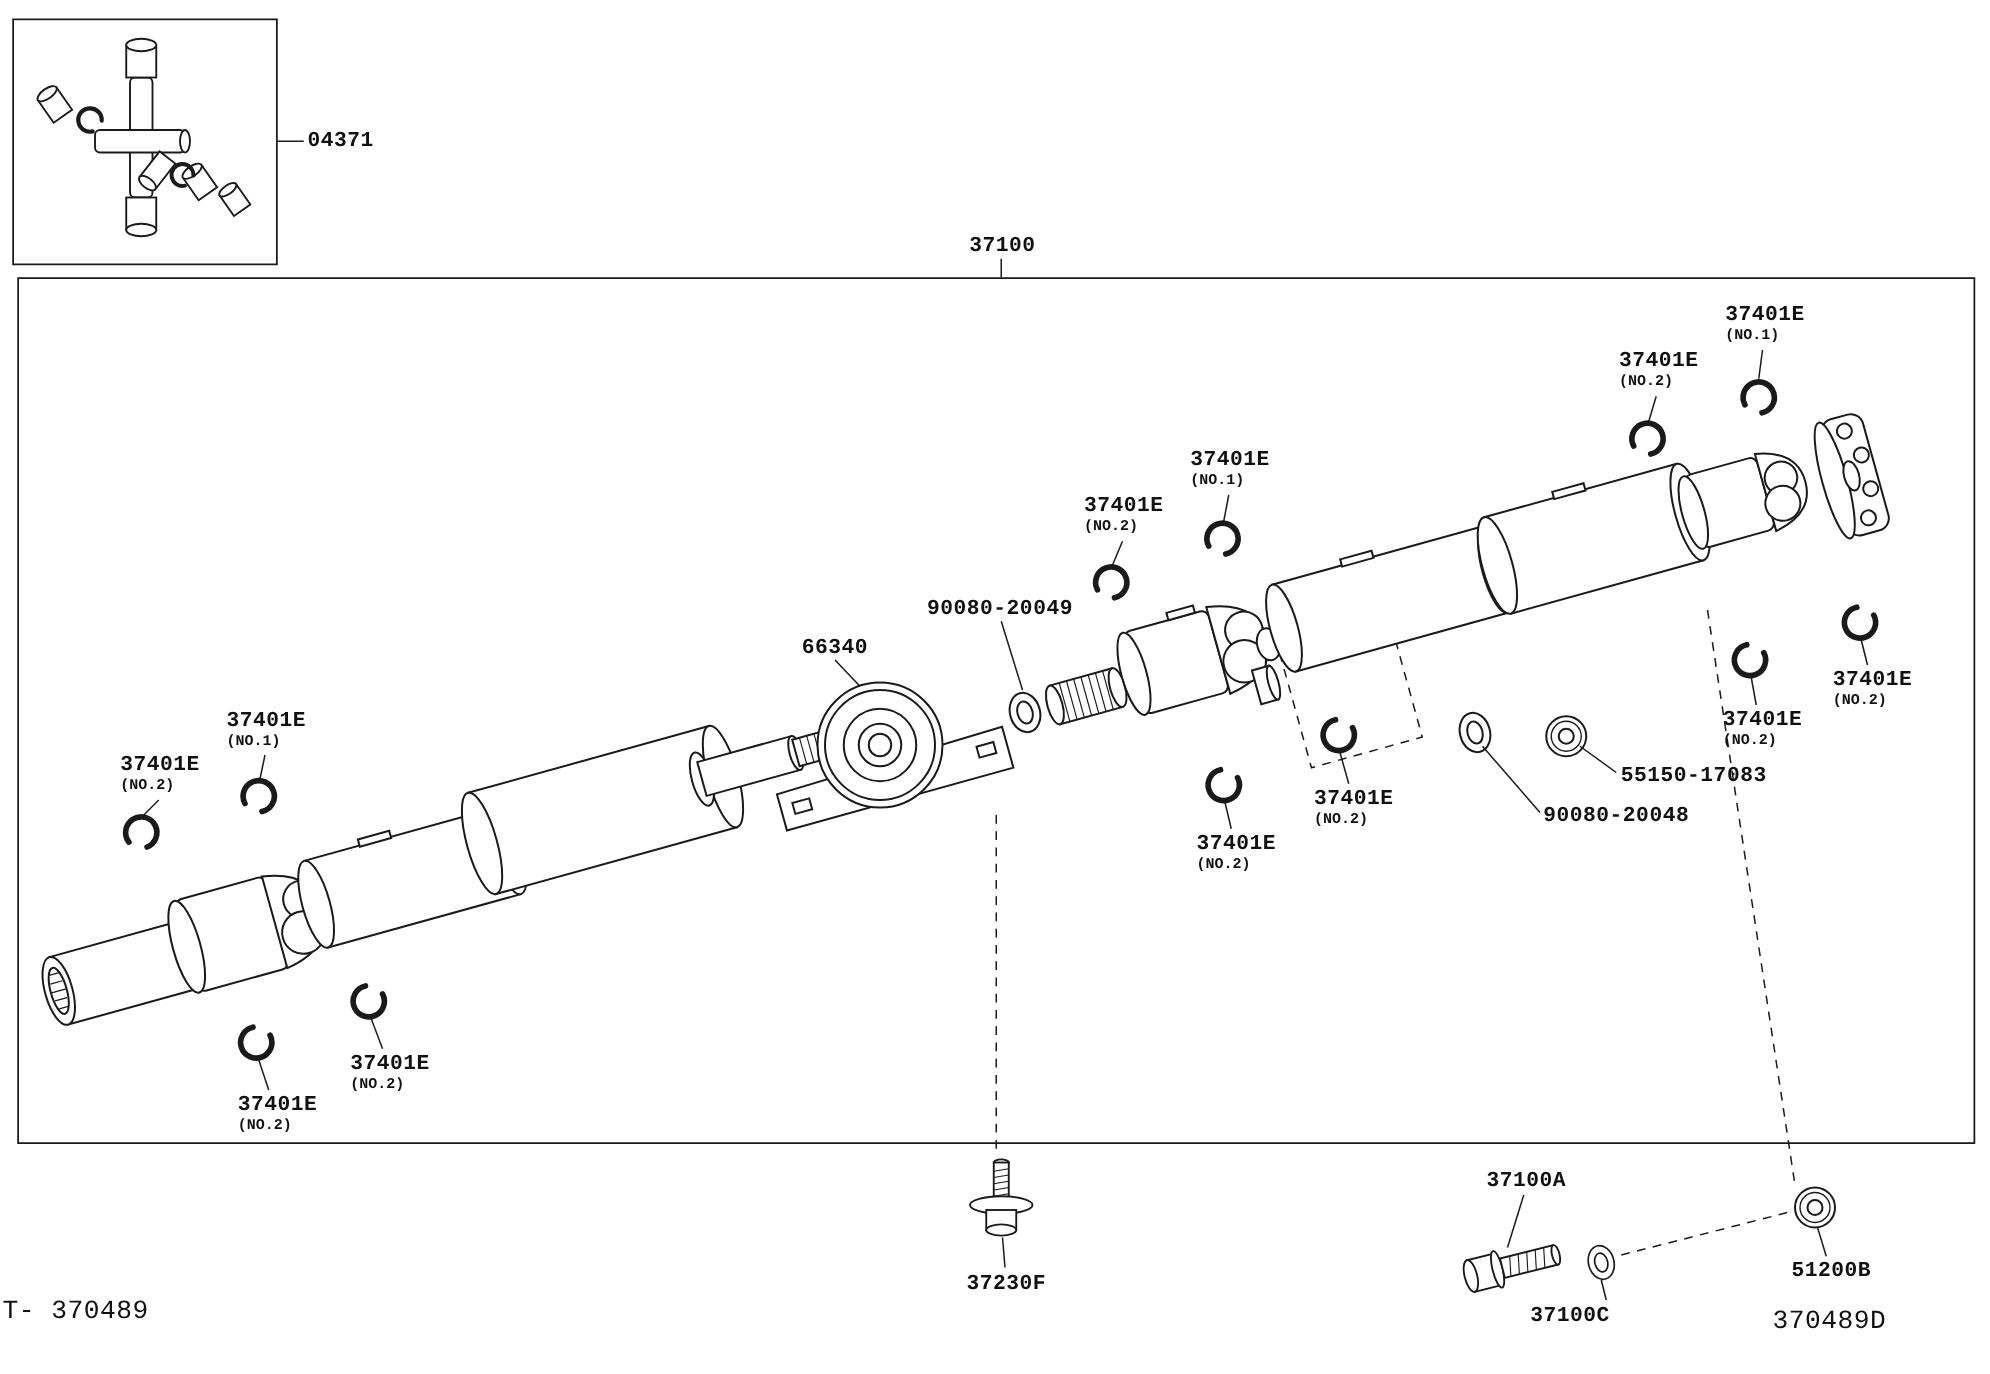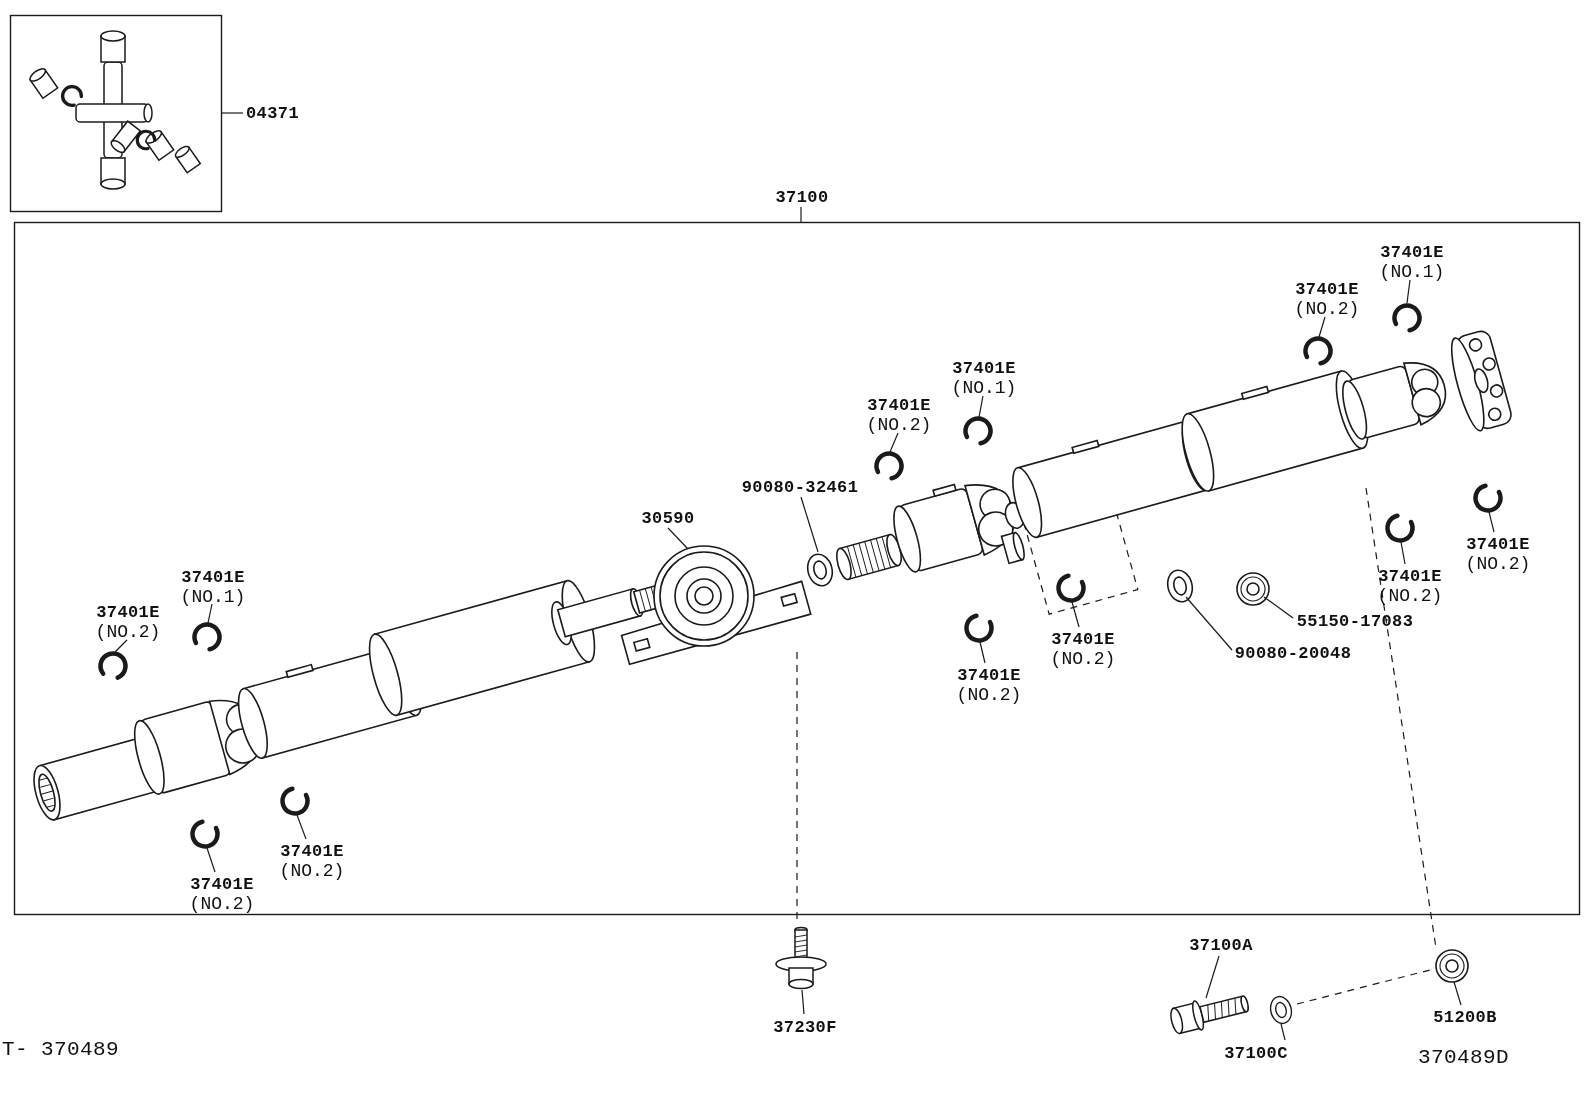--- a/index.html
+++ b/index.html
@@ -1,21 +1,21 @@
 <!DOCTYPE html>
 <html><head>
 <meta charset="utf-8">
 <style>
   html,body{margin:0;padding:0;background:#fff}
   #stage{position:relative;width:1592px;height:1099px;background:#fff;overflow:hidden;
          font-family:"Liberation Mono","DejaVu Sans Mono",monospace;color:#111}
   #art{position:absolute;left:0;top:0;z-index:1}
-  .callout{position:absolute;transform:translateX(-50%);text-align:center;line-height:1.12;z-index:2}
+  .callout{position:absolute;transform:translateX(-50%);text-align:left;line-height:1.12;z-index:2}
   .callout .pn{font-weight:bold;font-size:17px;white-space:nowrap;letter-spacing:.4px}
-  .callout .sub{font-weight:normal;font-size:18px;white-space:nowrap}
+  .callout .sub{font-weight:bold;font-size:12px;white-space:nowrap}
   .left-align{transform:none;text-align:center}
   .footer{position:absolute;font-size:21px;letter-spacing:.4px;z-index:2;white-space:nowrap}
 </style>
 </head>
 <body>
 
 <div id="stage">
 
   <svg id="art" width="1592" height="1099" viewBox="0 0 1592 1099">
     <defs>
@@ -280,25 +280,25 @@
   </div>
   <div class="callout" style="left:984px;top:359px">
     <div class="pn">37401E</div>
     <div class="sub">(NO.1)</div>
   </div>
   <div class="callout" style="left:899px;top:396px">
     <div class="pn">37401E</div>
     <div class="sub">(NO.2)</div>
   </div>
   <div class="callout" style="left:800px;top:478px">
-    <div class="pn">90080-32461</div>
+    <div class="pn">90080-20049</div>
     <div class="sub"></div>
   </div>
   <div class="callout" style="left:668px;top:509px">
-    <div class="pn">30590</div>
+    <div class="pn">66340</div>
     <div class="sub"></div>
   </div>
   <div class="callout" style="left:213px;top:568px">
     <div class="pn">37401E</div>
     <div class="sub">(NO.1)</div>
   </div>
   <div class="callout" style="left:128px;top:603px">
     <div class="pn">37401E</div>
     <div class="sub">(NO.2)</div>
   </div>

